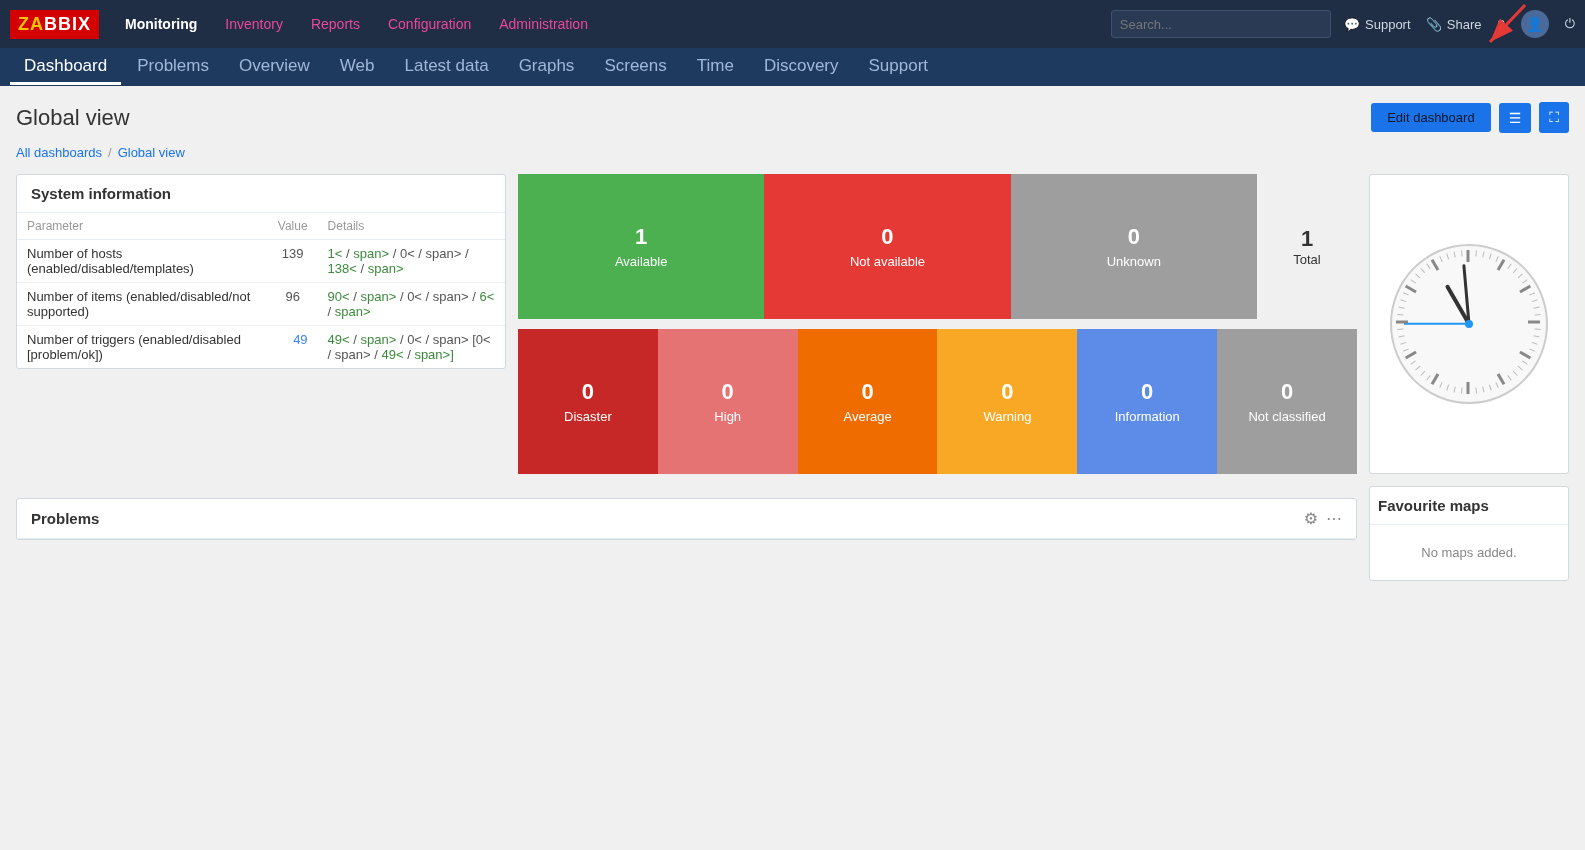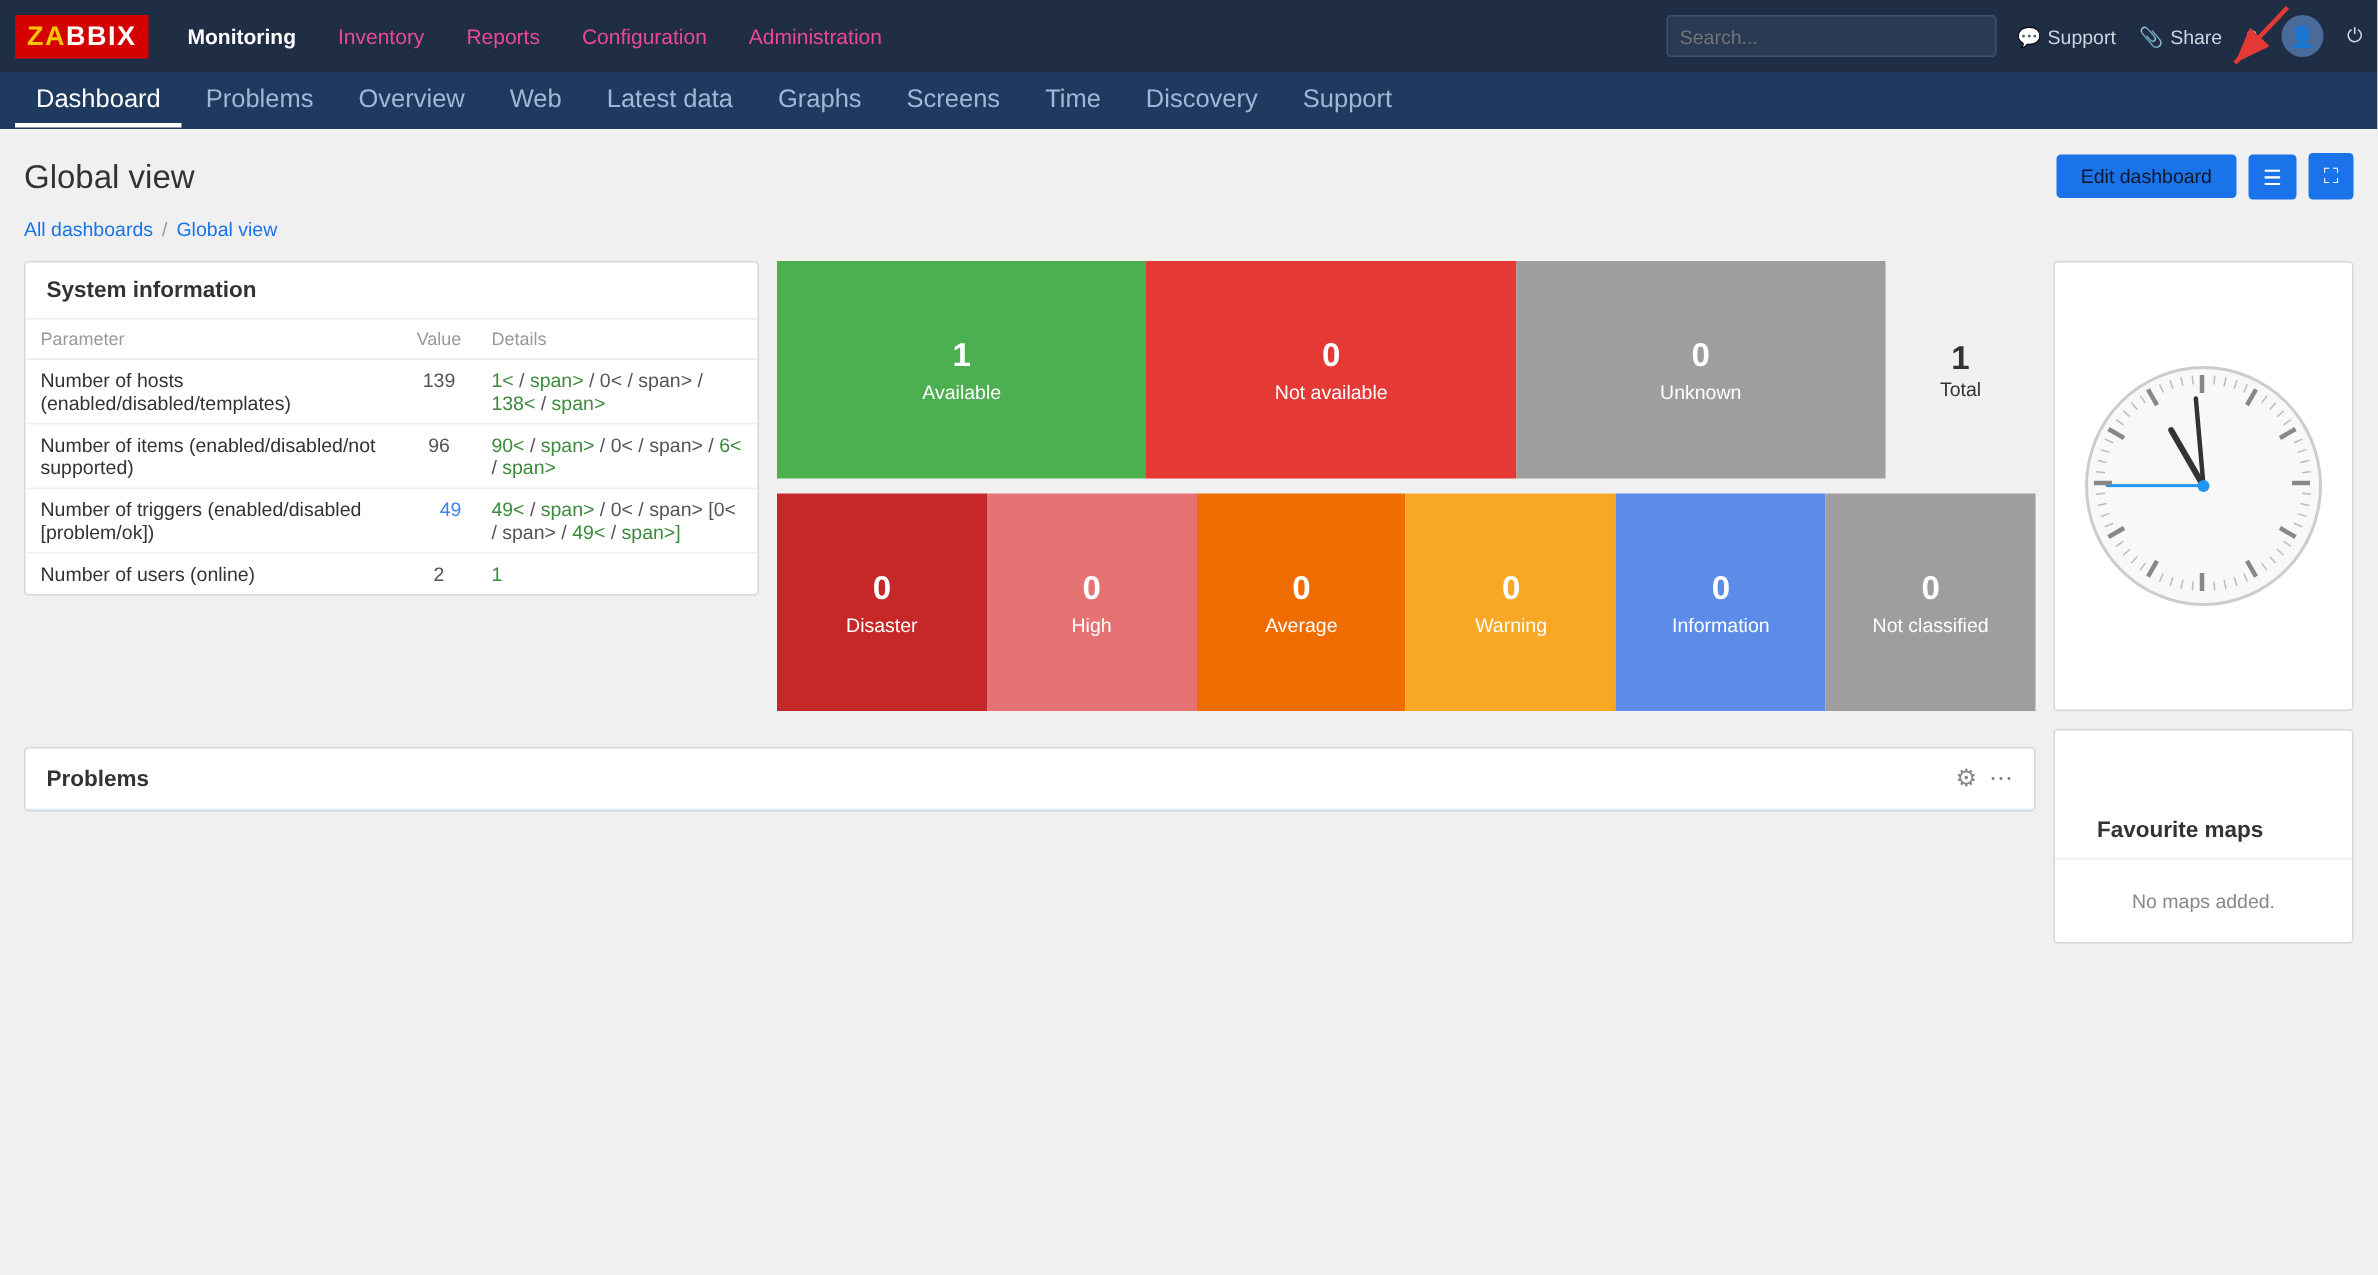--- a/index.html
+++ b/index.html
@@ -81,21 +81,21 @@
     .problems-header { display: flex; align-items: center; justify-content: space-between; padding: 10px 14px; border-bottom: 1px solid #e8edf2; }
     .problems-title { font-size: 15px; font-weight: bold; }
     .problems-actions { display: flex; gap: 8px; color: #888; font-size: 16px; cursor: pointer; }
     .problems-table { width: 100%; border-collapse: collapse; }
     .problems-table th { text-align: left; color: #999; font-weight: normal; padding: 6px 12px; font-size: 12px; border-bottom: 1px solid #e8edf2; }
     .problems-table td { padding: 10px 12px; color: #555; font-size: 13px; text-align: center; }
     .sort-arrow { font-size: 10px; }
 
     
     .fav-maps { background: #fff; border: 1px solid #d0d8e0; border-radius: 3px; margin-left: 0; }
-    .fav-maps-title { font-size: 15px; font-weight: bold; padding: 10px 28px; border-bottom: 1px solid #e8edf2; margin-top: 48px; }
+    .fav-maps-title { font-size: 15px; font-weight: bold; padding: 10px 8px; border-bottom: 1px solid #e8edf2; }
     .fav-maps-body { padding: 20px; color: #888; font-size: 13px; text-align: center; }
 
     .bottom-row { display: flex; gap: 12px; margin-top: 12px; }
     .problems-section { flex: 1; }
     .fav-section { width: 200px; flex-shrink: 0; }
 
     .top-nav-relative { position: relative; }
   </style>
 </head>
 <body>
@@ -191,25 +191,20 @@
               </tr>
               <tr>
                 <td>Number of items (enabled/disabled/not supported)</td>
                 <td style="text-align: center; color: rgb(85, 85, 85);">96</td>
                 <td><span style="color:#3c8a3c">90&lt;<span style="color:#555"> / </span>span&gt; <span style="color:#555"> / </span> <span style="color:#555">0&lt;<span style="color:#555"> / </span>span&gt; <span style="color:#555"> / </span> <span style="color:#3c8a3c">6&lt;<span style="color:#555"> / </span>span&gt;</span></span></span></td>
               </tr>
               <tr>
                 <td>Number of triggers (enabled/disabled [problem/ok])</td>
                 <td style="text-align: right; color: #3b82f6;">49</td>
                 <td><span style="color:#3c8a3c">49&lt;<span style="color:#555"> / </span>span&gt; <span style="color:#555"> / </span> <span style="color:#555">0&lt;<span style="color:#555"> / </span>span&gt; [<span style="color:#555">0&lt;<span style="color:#555"> / </span>span&gt; <span style="color:#555"> / </span> <span style="color:#3c8a3c">49&lt;<span style="color:#555"> / </span>span&gt;]</span></span></span></span></td>
-              </tr>
-              <tr>
-                <td>Number of users (online)</td>
-                <td style="text-align: center; color: rgb(85, 85, 85);">2</td>
-                <td style="color: rgb(60, 138, 60);">1</td>
               </tr>
             </tbody>
         </table>
       </div>
     </div>
 
     <div class="center-panel">
 
       <div class="widget" style="display:flex;border:none;background:transparent;gap:0;">
         <div style="flex:1;display:grid;grid-template-columns:1fr 1fr 1fr;gap:0;">

